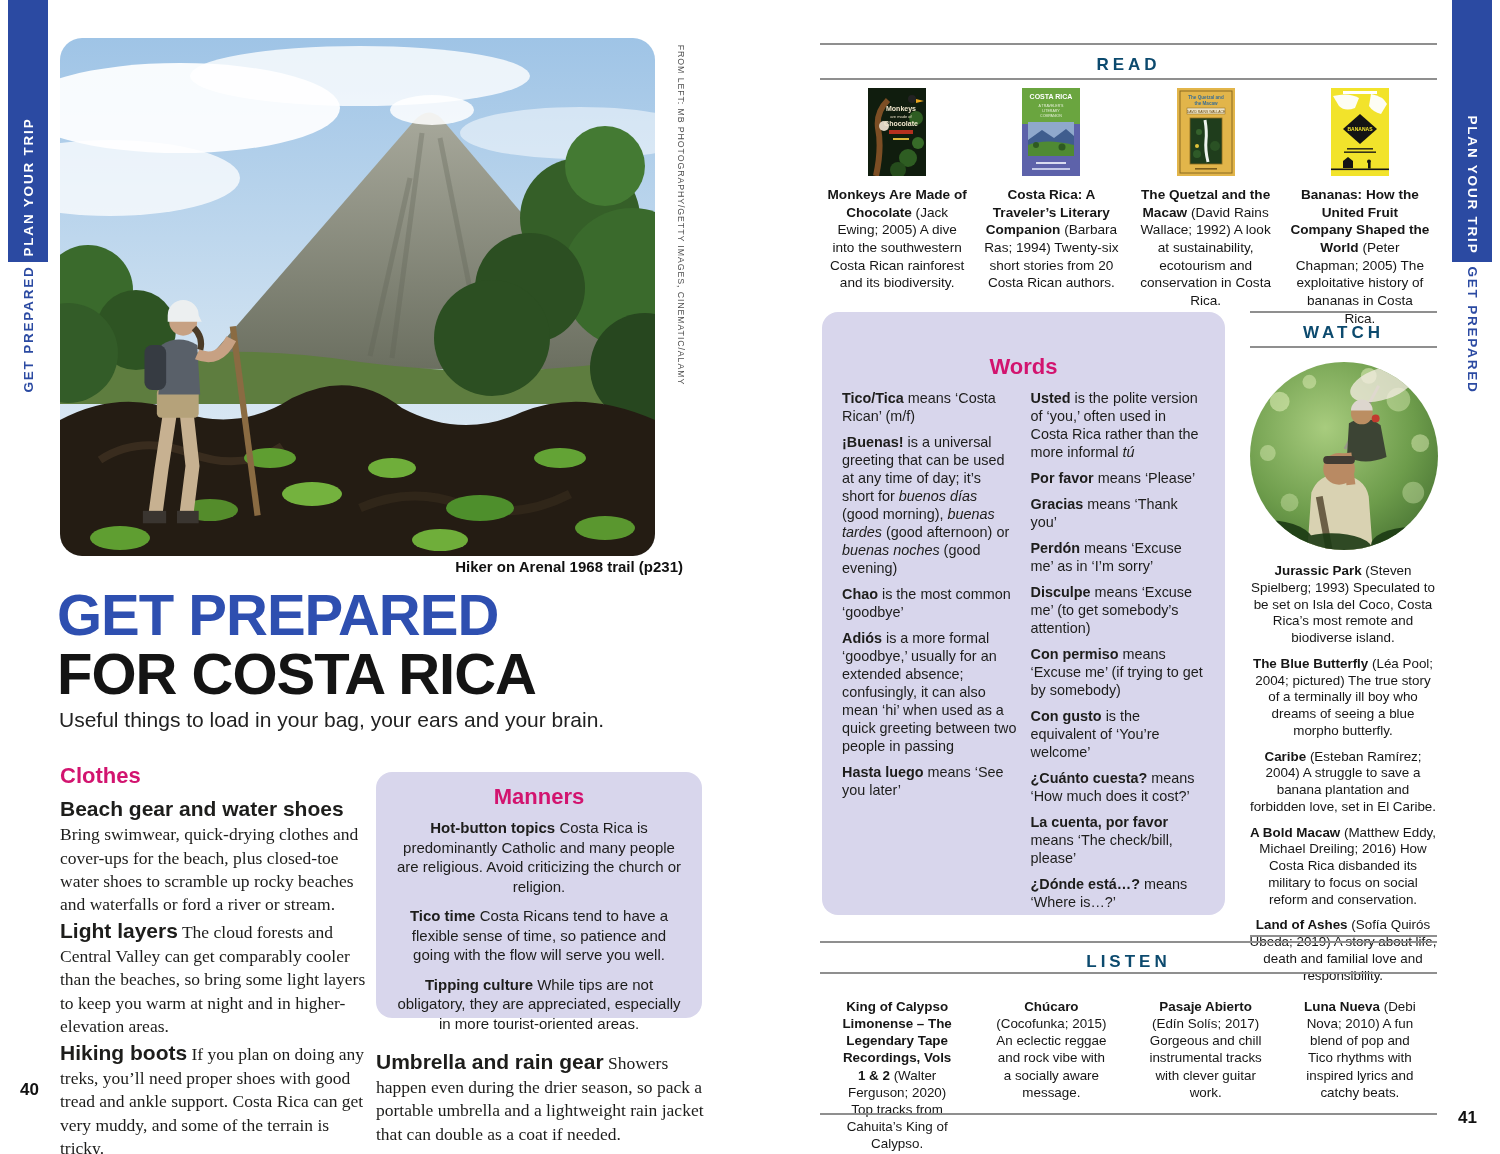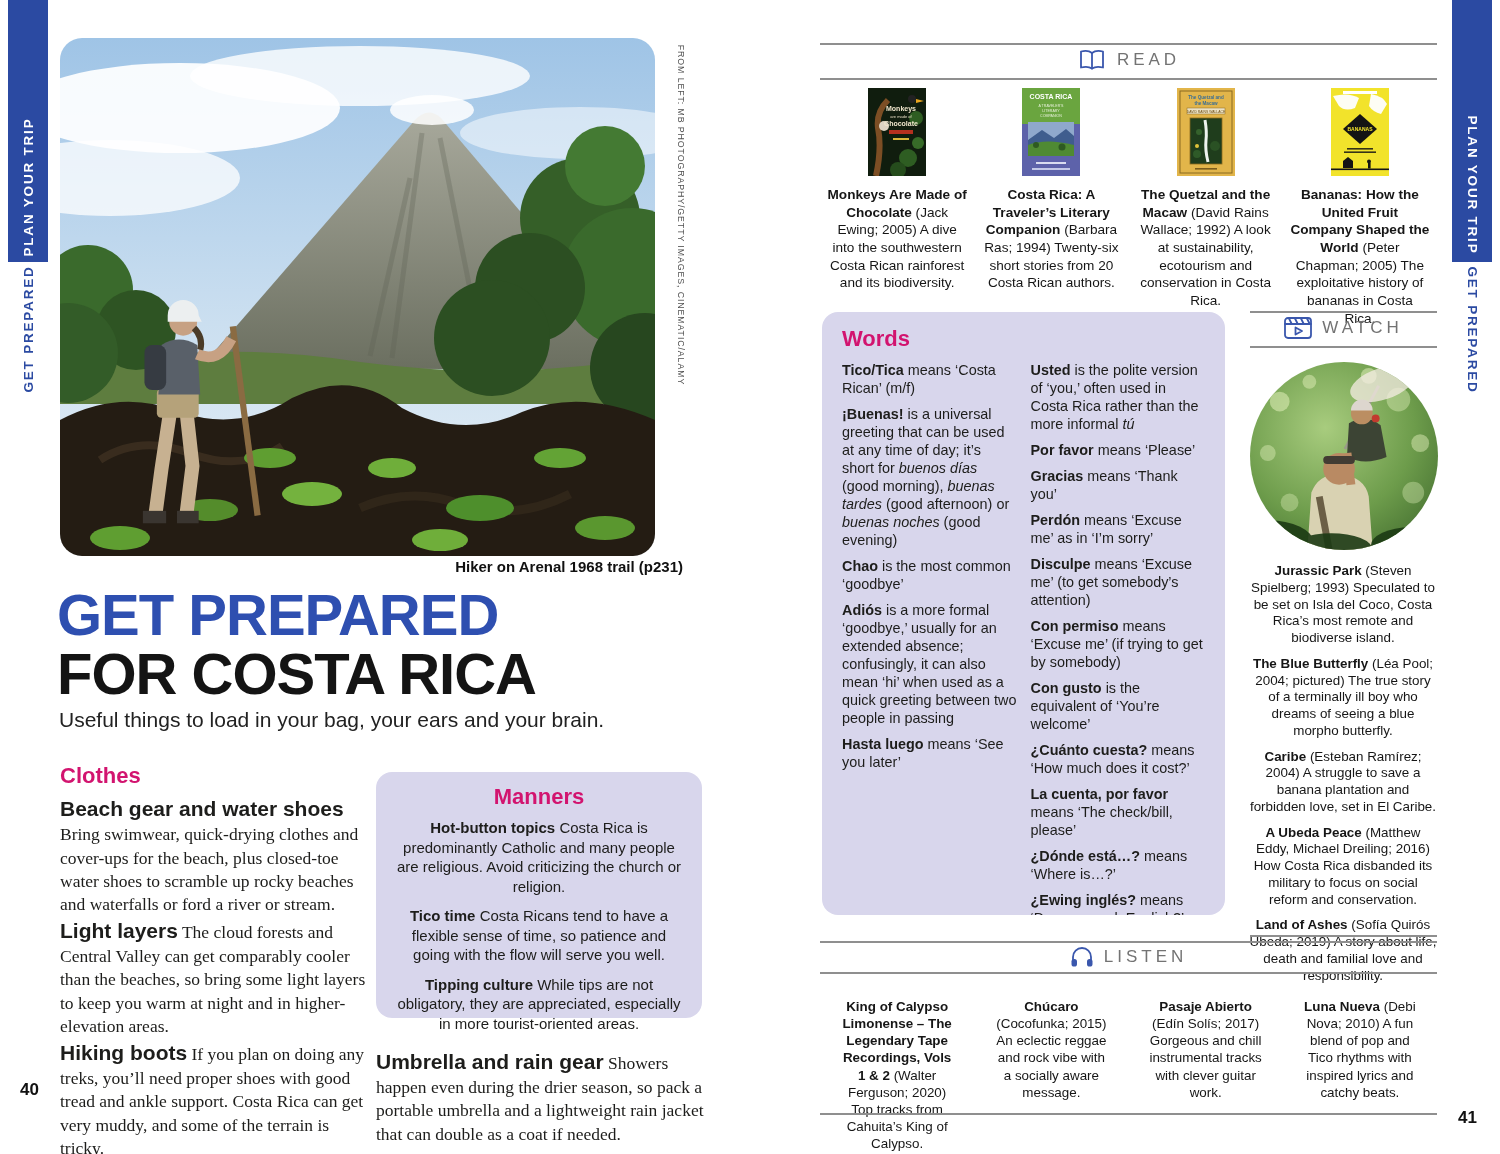--- a/index.html
+++ b/index.html
@@ -34,28 +34,28 @@
   .lavbox{position:absolute;background:#d8d6ec;border-radius:16px;}
   .manners{left:376px;top:772px;width:326px;height:246px;padding:12px 20px;box-sizing:border-box;text-align:center;}
   .manners .h-pink{margin-bottom:8px;}
   .mitem{margin:0 0 10px;font-size:15px;line-height:1.3;color:#1d1d1b;}
   .sg-b{font-weight:bold;}
   .sg-i{font-style:italic;}
   .pagenum{position:absolute;font-weight:bold;font-size:17px;color:#111;}
   
   .rule{position:absolute;height:1.5px;background:#8f8f8f;}
   .sechead{position:absolute;display:flex;align-items:center;justify-content:center;gap:10px;
-           font-weight:normal;font-size:17px;letter-spacing:4px;color:#737373;}
+           font-weight:bold;font-size:17px;letter-spacing:4px;color:#0c4a6e;flex-direction:column;}
   .covers{position:absolute;left:820px;top:88px;width:617px;display:flex;}
   .covers .cell{width:25%;display:flex;justify-content:center;}
   .bookdescs{position:absolute;left:820px;top:186px;width:617px;display:flex;}
   .bookdescs p{width:25%;box-sizing:border-box;padding:0 7px;margin:0;text-align:center;
                font-size:13.6px;line-height:1.3;color:#161616;}
   .wordsbox{left:822px;top:312px;width:403px;height:603px;padding:14px 20px 10px;box-sizing:border-box;overflow:hidden;}
-  .wordsbox .h-pink{margin-bottom:9px;}
+  .wordsbox .h-pink{text-align:center;margin-bottom:9px;margin-top:28px;}
   .wcols{display:flex;gap:14px;}
   .wcol{width:50%;}
   .wcol p{margin:0 0 8px;font-size:14.4px;line-height:1.25;color:#1d1d1b;}
   .circlephoto{position:absolute;left:1250px;top:362px;width:188px;height:188px;border-radius:50%;overflow:hidden;}
   .circlephoto svg{display:block;width:100%;height:100%;}
   .watchlist{position:absolute;left:1248px;top:563px;width:190px;text-align:center;}
   .watchlist p{margin:0 0 9px;font-size:13.4px;line-height:1.25;color:#161616;}
   .listenrow{position:absolute;left:820px;top:986px;width:617px;display:flex;}
   .listenrow p{width:25%;box-sizing:border-box;padding:0 8px;margin:12px;text-align:center;
                font-size:13.4px;line-height:1.28;color:#161616;}
@@ -342,21 +342,21 @@
         <ellipse cx="162" cy="186" rx="40" ry="19"></ellipse>
       </g>
     </svg>
   </div>
 
   <div class="watchlist">
 
   <p><span class="sg-b">Jurassic Park</span><span> (Steven Spielberg; 1993) Speculated to be set on Isla del Coco, Costa Rica’s most remote and biodiverse island.</span></p>
       <p><span class="sg-b">The Blue Butterfly</span><span> (Léa Pool; 2004; pictured) The true story of a terminally ill boy who dreams of seeing a blue morpho butterfly.</span></p>
       <p><span class="sg-b">Caribe</span><span> (Esteban Ramírez; 2004) A struggle to save a banana plantation and forbidden love, set in El Caribe.</span></p>
-      <p><span class="sg-b">A Ubeda Peace</span><span> (Matthew Eddy, Michael Dreiling; 2016) How Costa Rica disbanded its military to focus on social reform and conservation.</span></p>
+      <p><span class="sg-b">A Bold Macaw</span><span> (Matthew Eddy, Michael Dreiling; 2016) How Costa Rica disbanded its military to focus on social reform and conservation.</span></p>
       <p><span class="sg-b">Land of Ashes</span><span> (Sofía Quirós Ubeda; 2019) A story about life, death and familial love and responsibility.</span></p>
     </div>
   <div class="rule" style="left:1250px;top:935px;width:187px;"></div>
 
   <div class="rule" style="left:820px;top:941px;width:617px;"></div>
   <div class="sechead" style="left:820px;top:944px;width:617px;height:26px;">
     <svg width="24" height="22" viewBox="0 0 24 22" class="icon-blue">
       <path d="M3 14 V11 a9 9 0 0 1 18 0 v3"></path>
       <rect x="1.5" y="13" width="5.5" height="7.5" rx="2.6" fill="#3a57ad" stroke="none"></rect>
       <rect x="17" y="13" width="5.5" height="7.5" rx="2.6" fill="#3a57ad" stroke="none"></rect>

